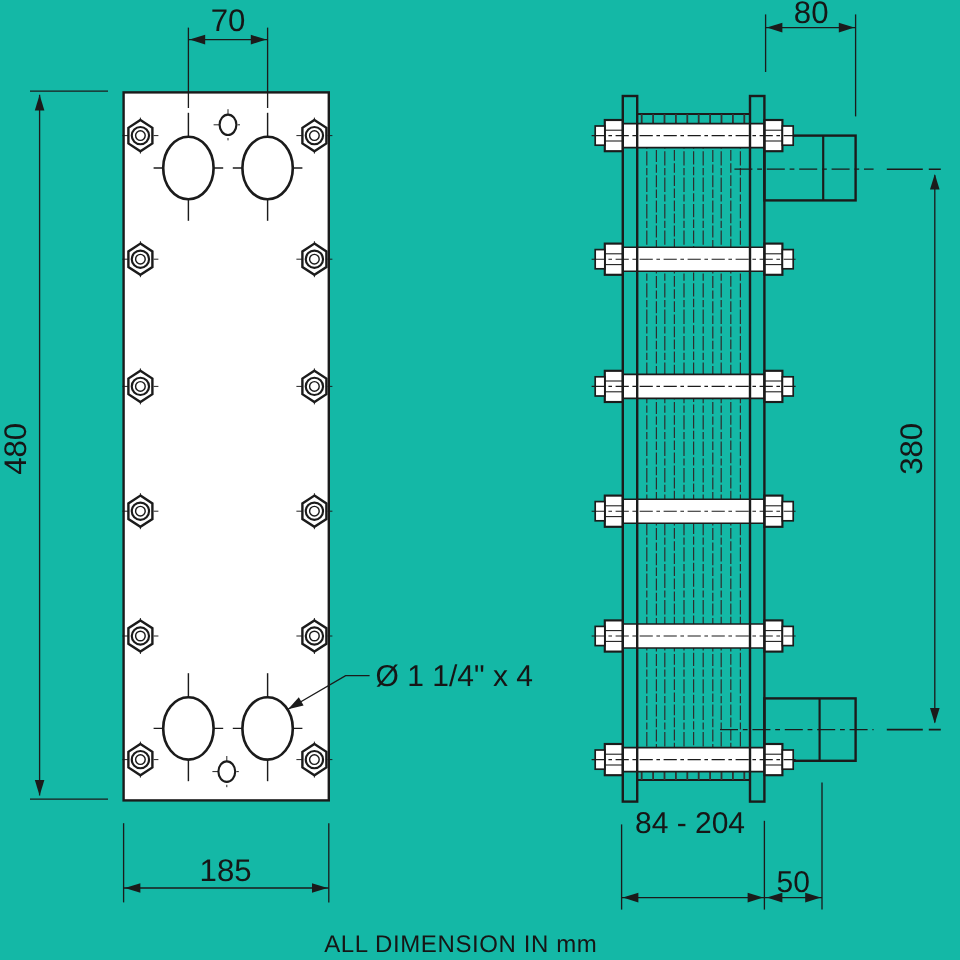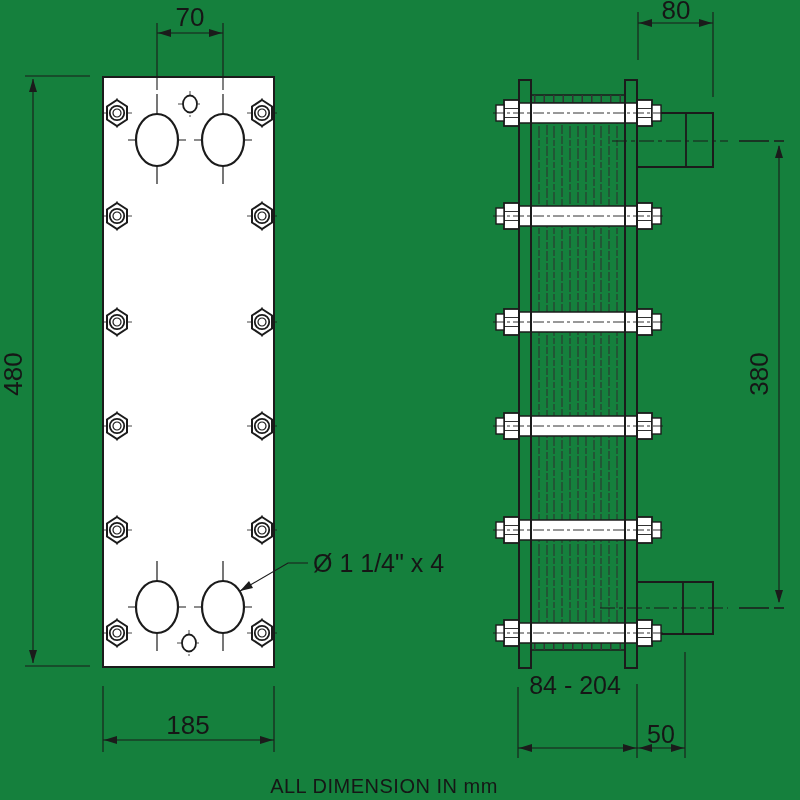--- a/index.html
+++ b/index.html
@@ -1,16 +1,16 @@
 <!DOCTYPE html>
 <html><head>
 <meta charset="utf-8">
 <style>
   html,body{margin:0;padding:0;background:#ffffff;}
-  .page{width:800px;height:800px;background:#15803d;position:relative;overflow:hidden;}
+  .page{width:800px;height:800px;background:#14b8a6;position:relative;overflow:hidden;}
   svg{display:block;}
   text{font-family:"Liberation Sans","DejaVu Sans",sans-serif;fill:#161616;}
   .dim-label{font-size:26px;}
   .dim-label-sm{font-size:25px;}
   .note-label{font-size:20px;letter-spacing:.5px;}
   .thin{stroke:#1b1b1b;stroke-width:1.1;fill:none;}
   .arrow{fill:#1b1b1b;stroke:none;}
 </style>
 </head>
 <body>

